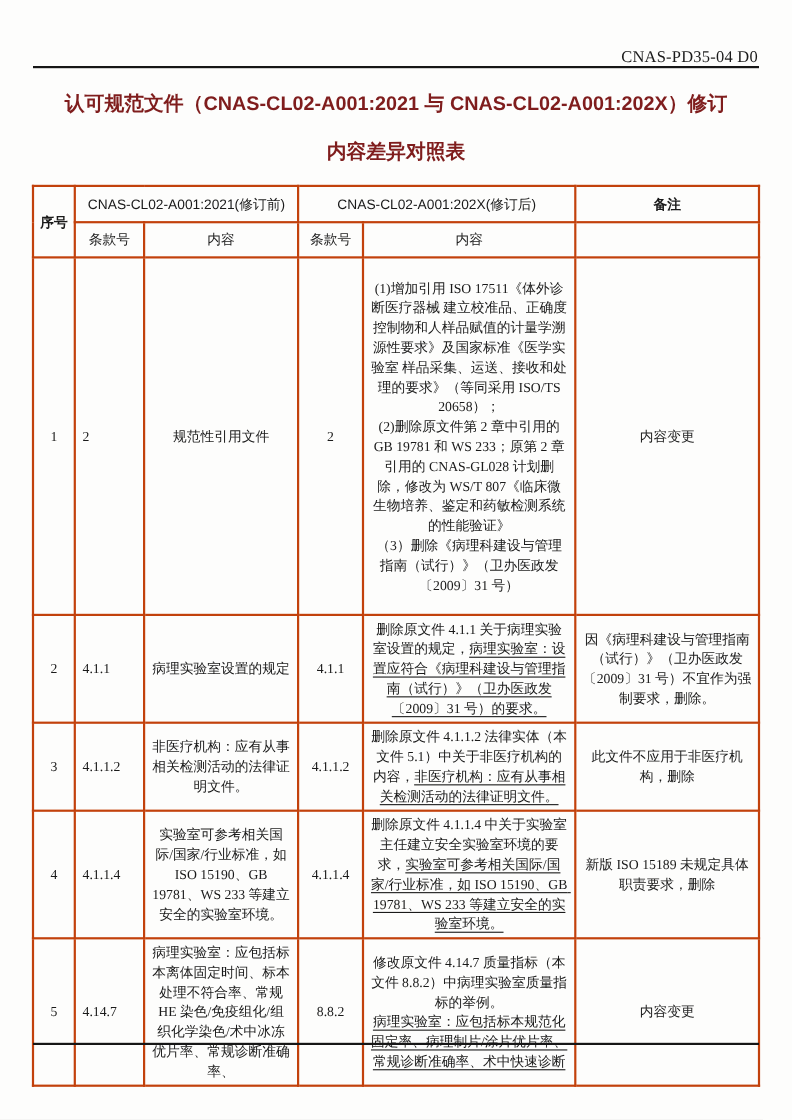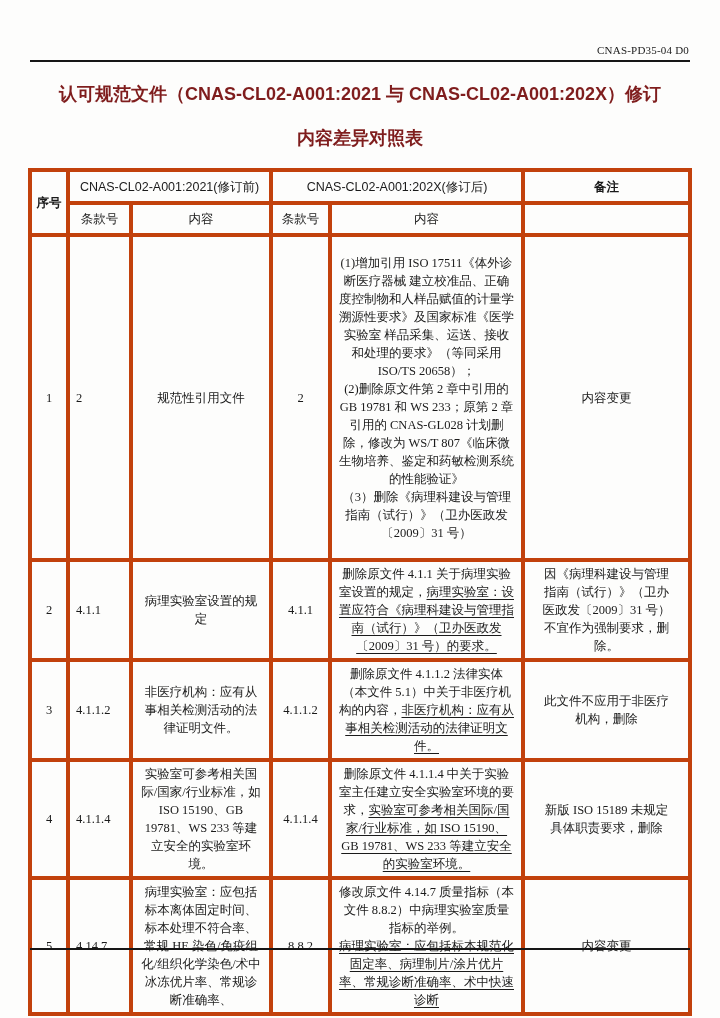--- a/index.html
+++ b/index.html
@@ -11,21 +11,21 @@
     margin: 0 auto;
     background: #fdfdfc;
     font-family: "Liberation Serif", "DejaVu Serif", serif;
     color: #1a1a1a;
     overflow: hidden;
   }
   .doc-code {
     position: absolute;
     top: 44px;
     right: 31px;
-    font-size: 11px;
+    font-size: 15px;
     letter-spacing: 0.2px;
   }
   .header-rule {
     position: absolute;
     top: 60px;
     left: 30px;
     right: 30px;
     height: 2px;
     background: #161616;
   }
@@ -39,21 +39,21 @@
     color: #7f1d1d;
   }
   table.diff {
     table-layout: fixed;
     width: 660px;
     margin: 8px auto 0 auto;
     border-collapse: collapse;
     border: 1.5px solid #242424;
   }
   table.diff th, table.diff td {
-    border: 4px solid #c2410c;
+    border: 2px solid #c2410c;
     vertical-align: middle;
     font-size: 12.5px;
     line-height: 18px;
     overflow: hidden;
   }
   thead tr.hrow-a { height: 33px; }
   thead tr.hrow-b { height: 32px; margin-left: 48px; }
   th.h-bold {
     font-family: "Liberation Sans", "DejaVu Sans", sans-serif;
     font-weight: bold;
@@ -73,21 +73,21 @@
   td.c-index { text-align: center; }
   td.c-clause { text-align: left; padding-left: 6px; }
   td.c-clause-after { text-align: center; }
   td.c-content {
     text-align: center;
     padding: 3px 6px;
     white-space: pre-wrap;
   }
   td.c-remark {
     text-align: center;
-    padding: 3px 16px;
+    padding: 3px 4px;
   }
   .u { text-decoration: underline; text-underline-offset: 3px; }
   .footer-rule {
     position: absolute;
     top: 948px;
     left: 30px;
     right: 30px;
     height: 2px;
     background: #161616;
   }

